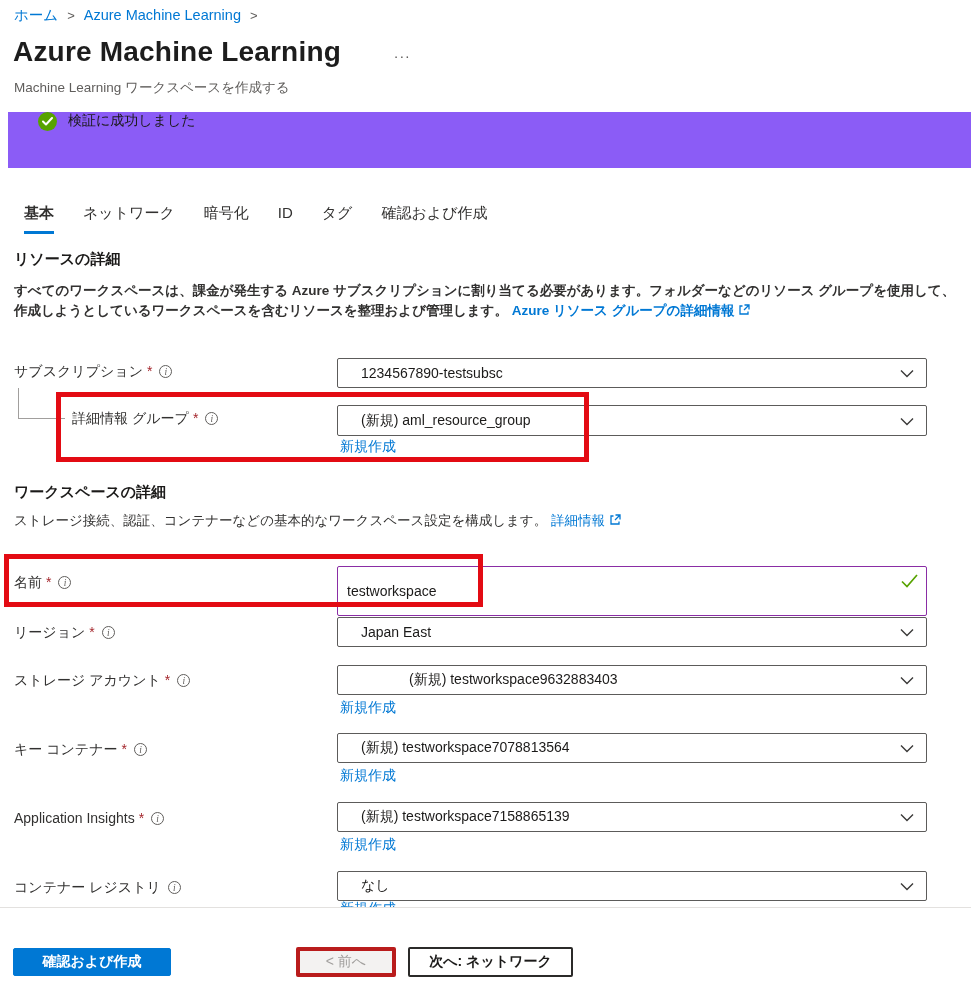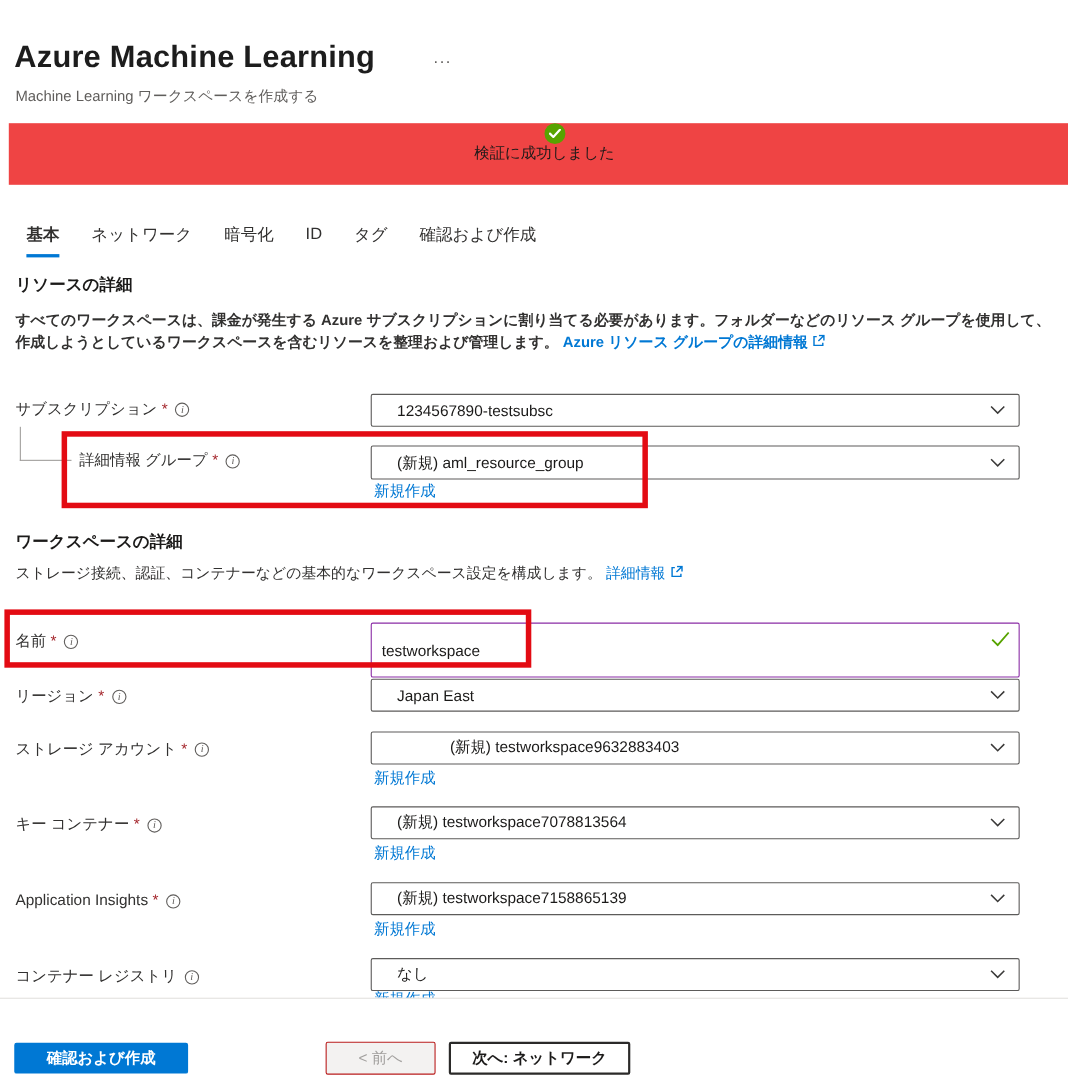--- a/index.html
+++ b/index.html
@@ -11,21 +11,21 @@
   .breadcrumb { position:absolute; left:14px; top:6px; font-size:14.5px; }
   .crumb { color:#0078d4; text-decoration:none; cursor:pointer; }
   .crumb-sep { color:#605e5c; margin:0 9px; font-size:13px; }
 
   
   .page-title { position:absolute; left:13px; top:36px; font-size:28px; font-weight:600; color:#1d1d1d; letter-spacing:.2px; }
   .ellipsis-menu { position:absolute; left:394px; top:44px; color:#605e5c; font-size:15px; letter-spacing:1.5px; cursor:pointer; }
   .subtitle { position:absolute; left:14px; top:79px; font-size:13.5px; color:#605e5c; }
 
   
-  .banner { position:absolute; left:8px; top:112px; width:963px; height:56px; background:#ef4444; display:flex; align-items:center;flex-direction:column; }
+  .banner { position:absolute; left:8px; top:112px; width:963px; height:56px; background:#8b5cf6; display:flex; align-items:flex-start; }
   .banner-icon { width:19px; height:19px; border-radius:50%; background:#57a300; margin-left:30px; display:flex; align-items:center; justify-content:center; flex:none; }
   .banner-text { margin-left:11px; font-size:14px; color:#1b1a19; }
 
   
   .tabs { position:absolute; left:24px; top:204px; display:flex; gap:29px; font-size:15px; color:#323130; }
   .tab { padding-bottom:8px; cursor:pointer; border-bottom:3px solid transparent; }
   .tab.active { font-weight:700; border-bottom-color:#0078d4; }
 
   
   .sec-heading { position:absolute; left:14px; font-size:15px; font-weight:700; color:#1b1a19; }
@@ -54,28 +54,31 @@
 
   
   .anno { position:absolute; border:5px solid #e30b13; pointer-events:none; z-index:5; }
   .anno-1 { left:56px; top:392px; width:533px; height:70px; }
   .anno-2 { left:4px; top:554px; width:479px; height:53px; }
 
   
   .footer { position:absolute; left:0; top:907px; width:971px; height:81px; background:#fff; border-top:1px solid #e3e1df; z-index:4; }
   .btn { position:absolute; display:flex; align-items:center; justify-content:center; font-size:14px; border-radius:2px; cursor:pointer; font-family:inherit; }
   .btn-primary { left:13px; top:40px; width:158px; height:28px; background:#0078d4; color:#fff; font-weight:700; border:1px solid #0078d4; }
-  .btn-prev { left:296px; top:39px; width:100px; height:30px; background:#f3f2f1; color:#a19f9d; border:1px solid #b91c1c; }
+  .btn-prev { left:296px; top:39px; width:100px; height:30px; background:#f3f2f1; color:#a19f9d; border:4px solid #b91c1c; }
   .btn-next { left:408px; top:39px; width:165px; height:30px; background:#fff; color:#1b1a19; font-weight:600; border:2px solid #2b2a29; }
 </style>
 </head>
 <body>
 
 <div class="page">
 
+  <div class="breadcrumb">
+    <a class="crumb">ホーム</a><span class="crumb-sep">&gt;</span><a class="crumb">Azure Machine Learning</a><span class="crumb-sep">&gt;</span>
+  </div>
 
   <h1 class="page-title">Azure Machine Learning</h1>
   <div class="ellipsis-menu">...</div>
   <div class="subtitle">Machine Learning ワークスペースを作成する</div>
 
   <div class="banner">
     <span class="banner-icon">
       <svg width="11" height="9" viewBox="0 0 11 9">
           <polyline points="1,4.5 4,7.5 10,1" fill="none" stroke="#fff" stroke-width="2" stroke-linecap="round" stroke-linejoin="round"></polyline>
         </svg>

